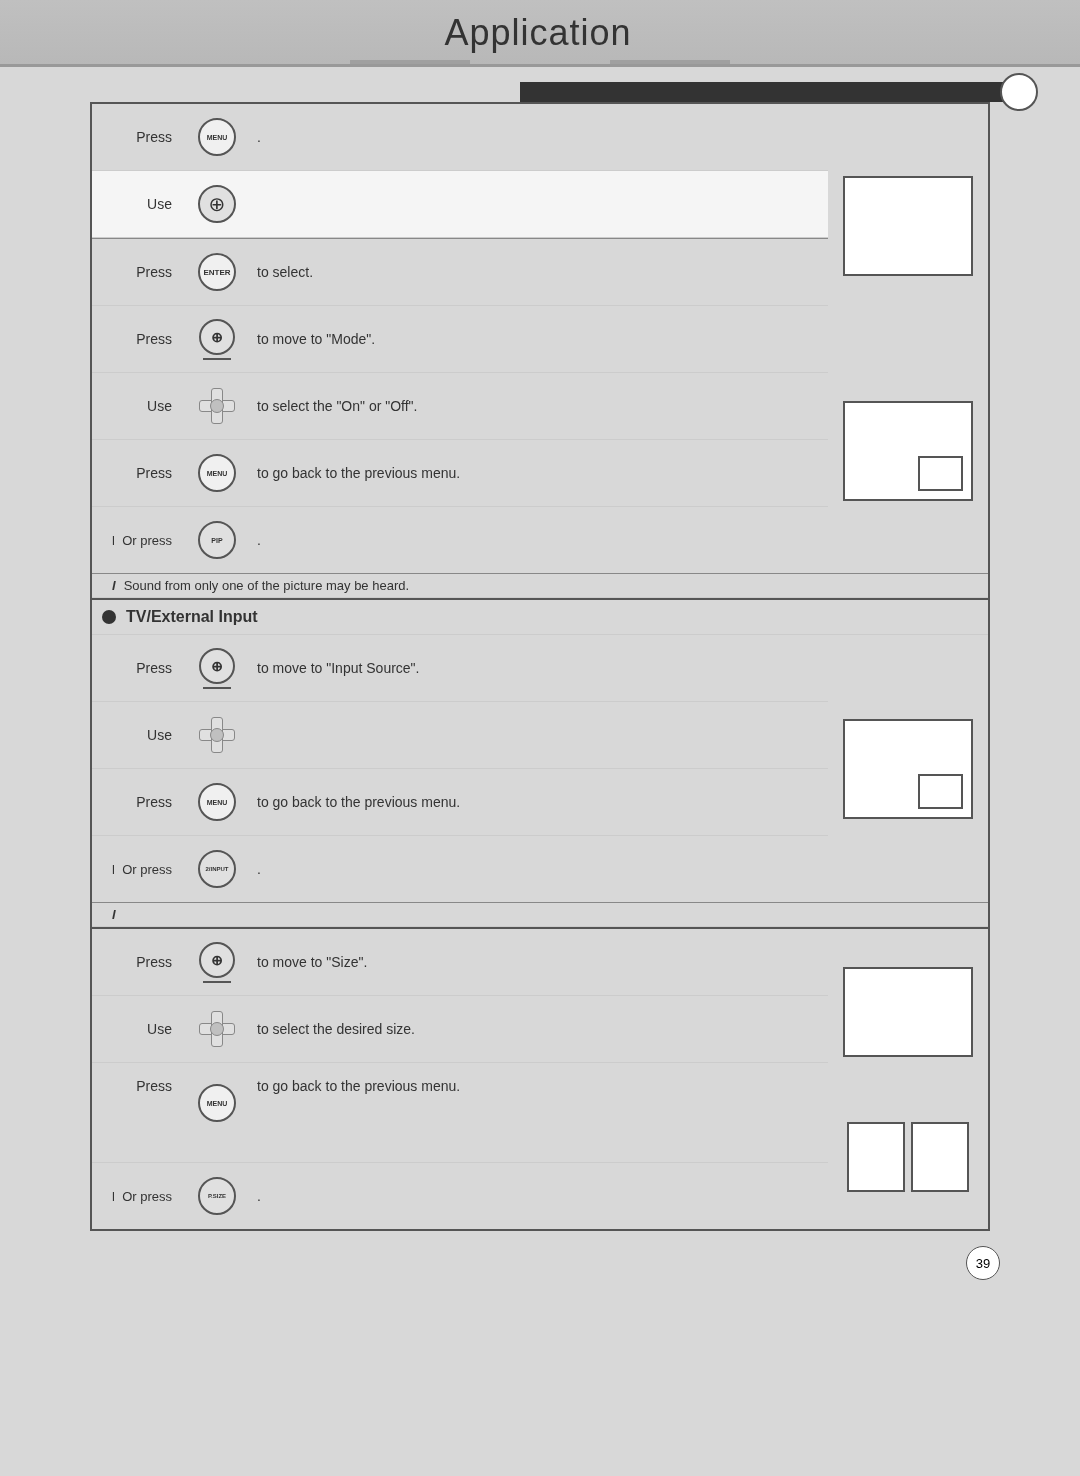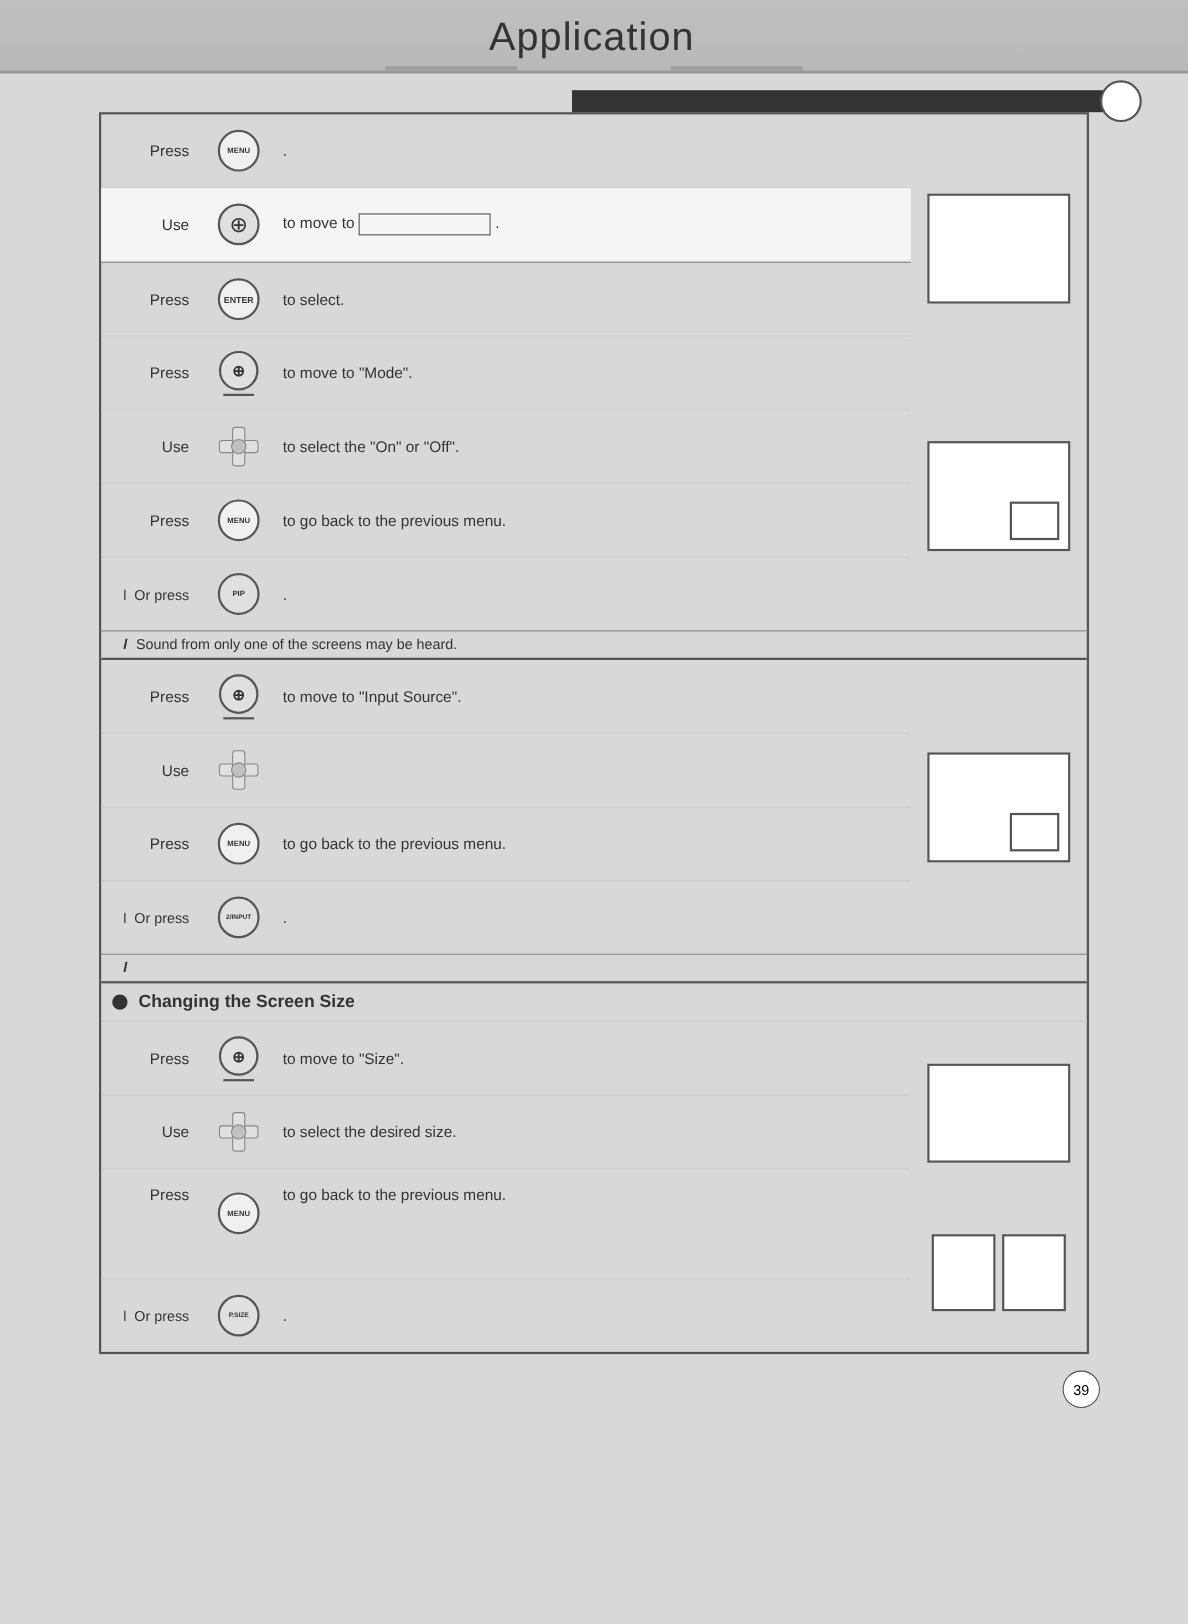--- a/index.html
+++ b/index.html
@@ -173,21 +173,20 @@
             <div class="btn-circle menu-btn">MENU</div>
           </div>
           <span class="step-text">.</span>
         </div>
 
         <div class="step-row" style="background:#f5f5f5;">
           <span class="step-label">Use</span>
           <div class="btn-icon">
             <div class="btn-circle nav-btn" style="font-size:20px; font-weight:normal;">⊕</div>
           </div>
-          <span class="step-text">to move to <span style="display:inline-block; border:1px solid #555; width:120px; height:20px; vertical-align:middle;"></span> .</span>
         </div>
 
         <div style="border-top:1px solid #888;"></div>
 
         <div class="step-row">
           <span class="step-label">Press</span>
           <div class="btn-icon">
             <div class="btn-circle enter-btn" style="font-size:8px;">ENTER</div>
           </div>
           <span class="step-text">to select.</span>
@@ -238,25 +237,29 @@
         </div>
 
         <div style="width:130px; height:100px; border:2px solid #555; position:relative; background:white; margin-top:10px;">
           <div style="position:absolute; bottom:8px; right:8px; width:45px; height:35px; border:2px solid #555; background:white;"></div>
         </div>
       </div>
     </div>
 
     <div class="bullet-row" style="border-top:1px solid #888;">
       <span class="bullet-i">l</span>
-      <span>Sound from only one of the screens may be heard.</span>
+      <span>Sound from only one of the picture may be heard.</span>
     </div>
 
     <div style="border-top:2px solid #555;"></div>
 
+    <div class="subsection-header">
+      <span class="subsection-dot"></span>
+      <span>TV/External Input</span>
+    </div>
 
     <div style="display:flex; position:relative;">
       <div style="flex:1;">
 
         <div class="step-row">
           <span class="step-label">Press</span>
           <div class="btn-icon" style="flex-direction:column;">
             <div class="btn-circle nav-btn" style="width:36px;height:36px;font-size:14px;">⊕</div>
             <div class="btn-underline"></div>
           </div>
@@ -298,24 +301,20 @@
         </div>
       </div>
     </div>
 
     <div class="bullet-row" style="border-top:1px solid #888;">
       <span class="bullet-i">l</span>
     </div>
 
     <div style="border-top:2px solid #555;"></div>
 
-    <div class="subsection-header">
-      <span class="subsection-dot"></span>
-      <span>Changing the Screen Size</span>
-    </div>
 
     <div style="display:flex; position:relative;">
       <div style="flex:1;">
 
         <div class="step-row">
           <span class="step-label">Press</span>
           <div class="btn-icon" style="flex-direction:column;">
             <div class="btn-circle nav-btn" style="width:36px;height:36px;font-size:14px;">⊕</div>
             <div class="btn-underline"></div>
           </div>

